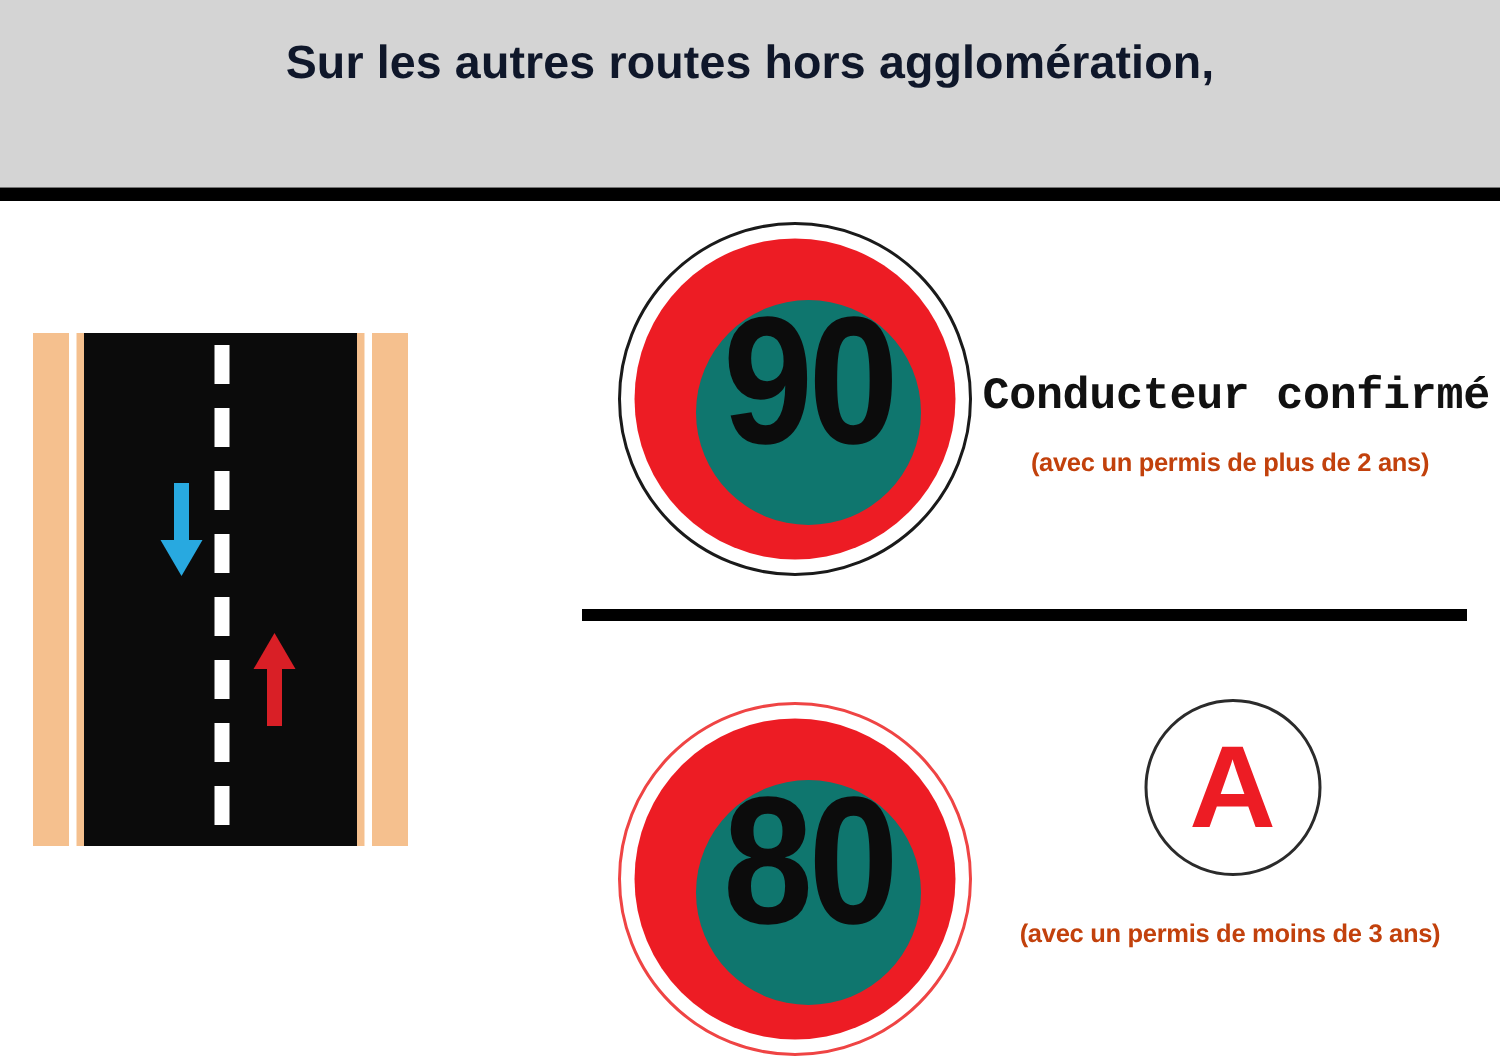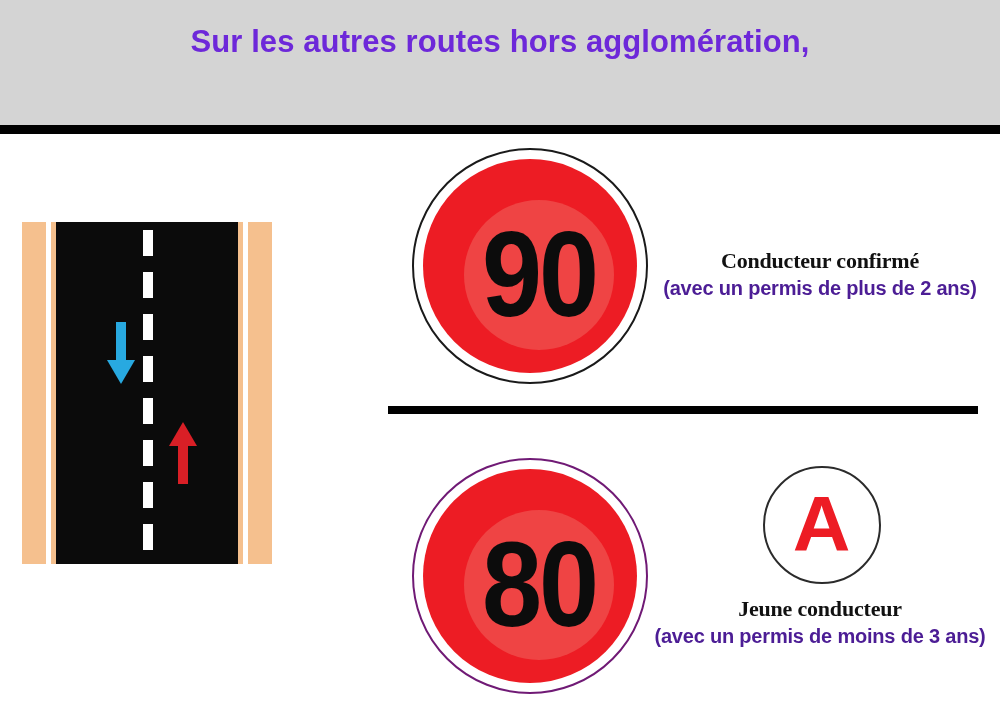--- a/index.html
+++ b/index.html
@@ -28,21 +28,21 @@
     background: #d4d4d4;
   }
   .header-text {
     position: absolute;
     left: 0;
     top: 22px;
     width: 1000px;
     text-align: center;
     font-size: 31px;
     font-weight: bold;
-    color: #6d28d9;
+    color: #0f172a;
     line-height: 1.32;
     letter-spacing: 0.1px;
   }
   .header-rule {
     position: absolute;
     left: 0;
     top: 125px;
     width: 1000px;
     height: 9px;
     background: #000000;
@@ -128,45 +128,45 @@
   }
   .sign-outer-90 {
     left: 412px;
     top: 148px;
     width: 236px;
     height: 236px;
     border: 2px solid #1a1a1a;
   }
   .sign-outer-80 {
     left: 412px;
-    top: 458px;
+    top: 468px;
     width: 236px;
     height: 236px;
-    border: 2px solid #701a75;
+    border: 2px solid #ef4444;
   }
   .sign-ring {
     position: absolute;
     left: 9px;
     top: 9px;
     width: 214px;
     height: 214px;
     border-radius: 50%;
     background: #ed1c24;
     box-sizing: border-box;
   }
   .sign-inner {
     position: absolute;
     left: 41px;
     top: 41px;
     width: 150px;
     height: 150px;
     border-radius: 50%;
-    background: #ef4444;
+    background: #0f766e;
     display: flex;
-    align-items: center;
+    align-items: flex-start;
     justify-content: center;
   }
   .sign-number {
     font-family: "Liberation Sans", sans-serif;
     font-weight: bold;
     font-size: 108px;
     color: #0c0c0c;
     line-height: 1;
     letter-spacing: -3px;
     transform: scaleY(1.12);
@@ -194,34 +194,34 @@
     line-height: 1;
     transform: scaleY(1.05) scaleX(1.08);
   }
 
   
   .label-block {
     position: absolute;
     text-align: center;
   }
   .label-main {
-    font-family: Liberation Serif, serif;
-    font-weight: bold;
-    font-size: 22px;
+    font-family: Liberation Mono, monospace;
+    font-weight: bold;
+    font-size: 30px;
     color: #111111;
     white-space: nowrap;
     letter-spacing: -0.2px;
   }
   .label-sub {
     font-family: "Liberation Sans", sans-serif;
     font-weight: bold;
-    font-size: 20px;
-    color: #4c1d95;
+    font-size: 17px;
+    color: #c2410c;
     white-space: nowrap;
-    margin-top: 3px;
+    margin-top: 17px;
     letter-spacing: -0.2px;
   }
   .label-confirmed {
     left: 655px;
     top: 248px;
     width: 330px;
   }
   .label-young {
     left: 650px;
     top: 596px;
@@ -294,17 +294,16 @@
         <span class="sign-number">80</span>
       </div>
     </div>
   </div>
 
   <div class="badge-a">
     <span class="badge-a-letter">A</span>
   </div>
 
   <div class="label-block label-young">
-    <div class="label-main">Jeune conducteur</div>
     <div class="label-sub">(avec un permis de moins de 3 ans)</div>
   </div>
 
 </div>
 
 </body></html>

